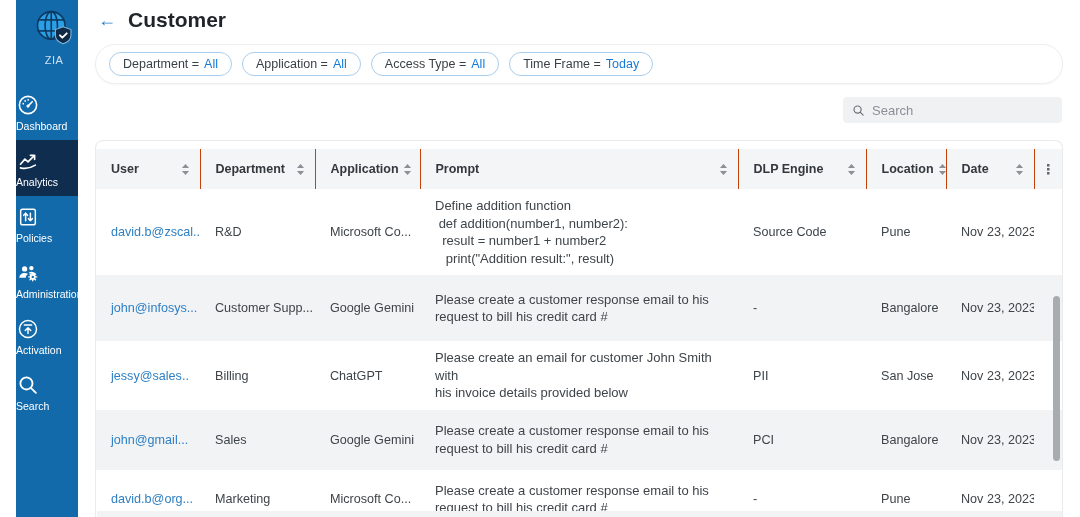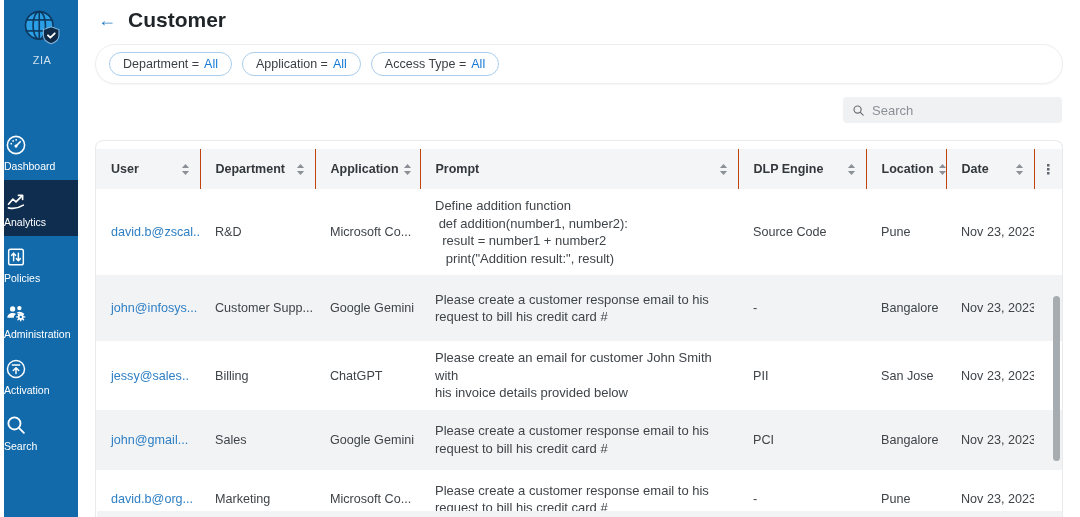--- a/index.html
+++ b/index.html
@@ -8,21 +8,21 @@
     --link-blue:#2e7fc4;
     --chip-value-blue:#1779d6;
     --header-bg:#f4f5f6;
     --row-alt-bg:#f2f3f5;
   }
   *{margin:0;padding:0;box-sizing:border-box;}
   body{font-family:"Liberation Sans","DejaVu Sans",sans-serif;background:#fff;}
   .app{position:relative;width:1080px;height:517px;overflow:hidden;background:#fff;}
 
   
-  .sidebar{position:absolute;left:4px;top:0;width:76px;height:517px;background:var(--sidebar-bg);display:flex;flex-direction:column;align-items:stretch;gap:40px;}
+  .sidebar{position:absolute;left:16px;top:0;width:76px;height:517px;background:var(--sidebar-bg);display:flex;flex-direction:column;align-items:stretch;}
   .logo-block{display:flex;flex-direction:column;align-items:center;padding:8px 0 6px;cursor:pointer;}
   .logo-block svg{width:46px;height:44px;display:block;}
   .logo-label{font-size:11px;color:#cfe0ef;margin-top:2px;letter-spacing:.5px;}
   .nav{display:flex;flex-direction:column;margin-top:12px;}
   .nav-item{height:56px;display:flex;flex-direction:column;align-items:flex-start;justify-content:center;cursor:pointer;gap:3px;}
   .nav-item.active{background:var(--sidebar-active-bg);}
   .nav-icon{width:24px;height:24px;display:flex;align-items:center;justify-content:center;}
   .nav-icon svg{width:22px;height:22px;display:block;}
   .nav-label{font-size:10.5px;color:#ffffff;}
 
@@ -182,20 +182,24 @@
         <span class="chip-value">All</span>
       </button>
       <button class="chip">
         <span class="chip-label">Application =</span>
         <span class="chip-value">All</span>
       </button>
       <button class="chip">
         <span class="chip-label">Access Type =</span>
         <span class="chip-value">All</span>
       </button>
+      <button class="chip">
+        <span class="chip-label">Time Frame =</span>
+        <span class="chip-value">Today</span>
+      </button>
     </section>
 
     <div class="search-box">
       <svg viewBox="0 0 24 24" fill="none" stroke="#6b7075" stroke-width="2.2" stroke-linecap="round">
         <circle cx="10.3" cy="10.3" r="6.6"></circle>
         <line x1="15.4" y1="15.4" x2="20.6" y2="20.6"></line>
       </svg>
       <input type="text" placeholder="Search" style="">
     </div>
 

